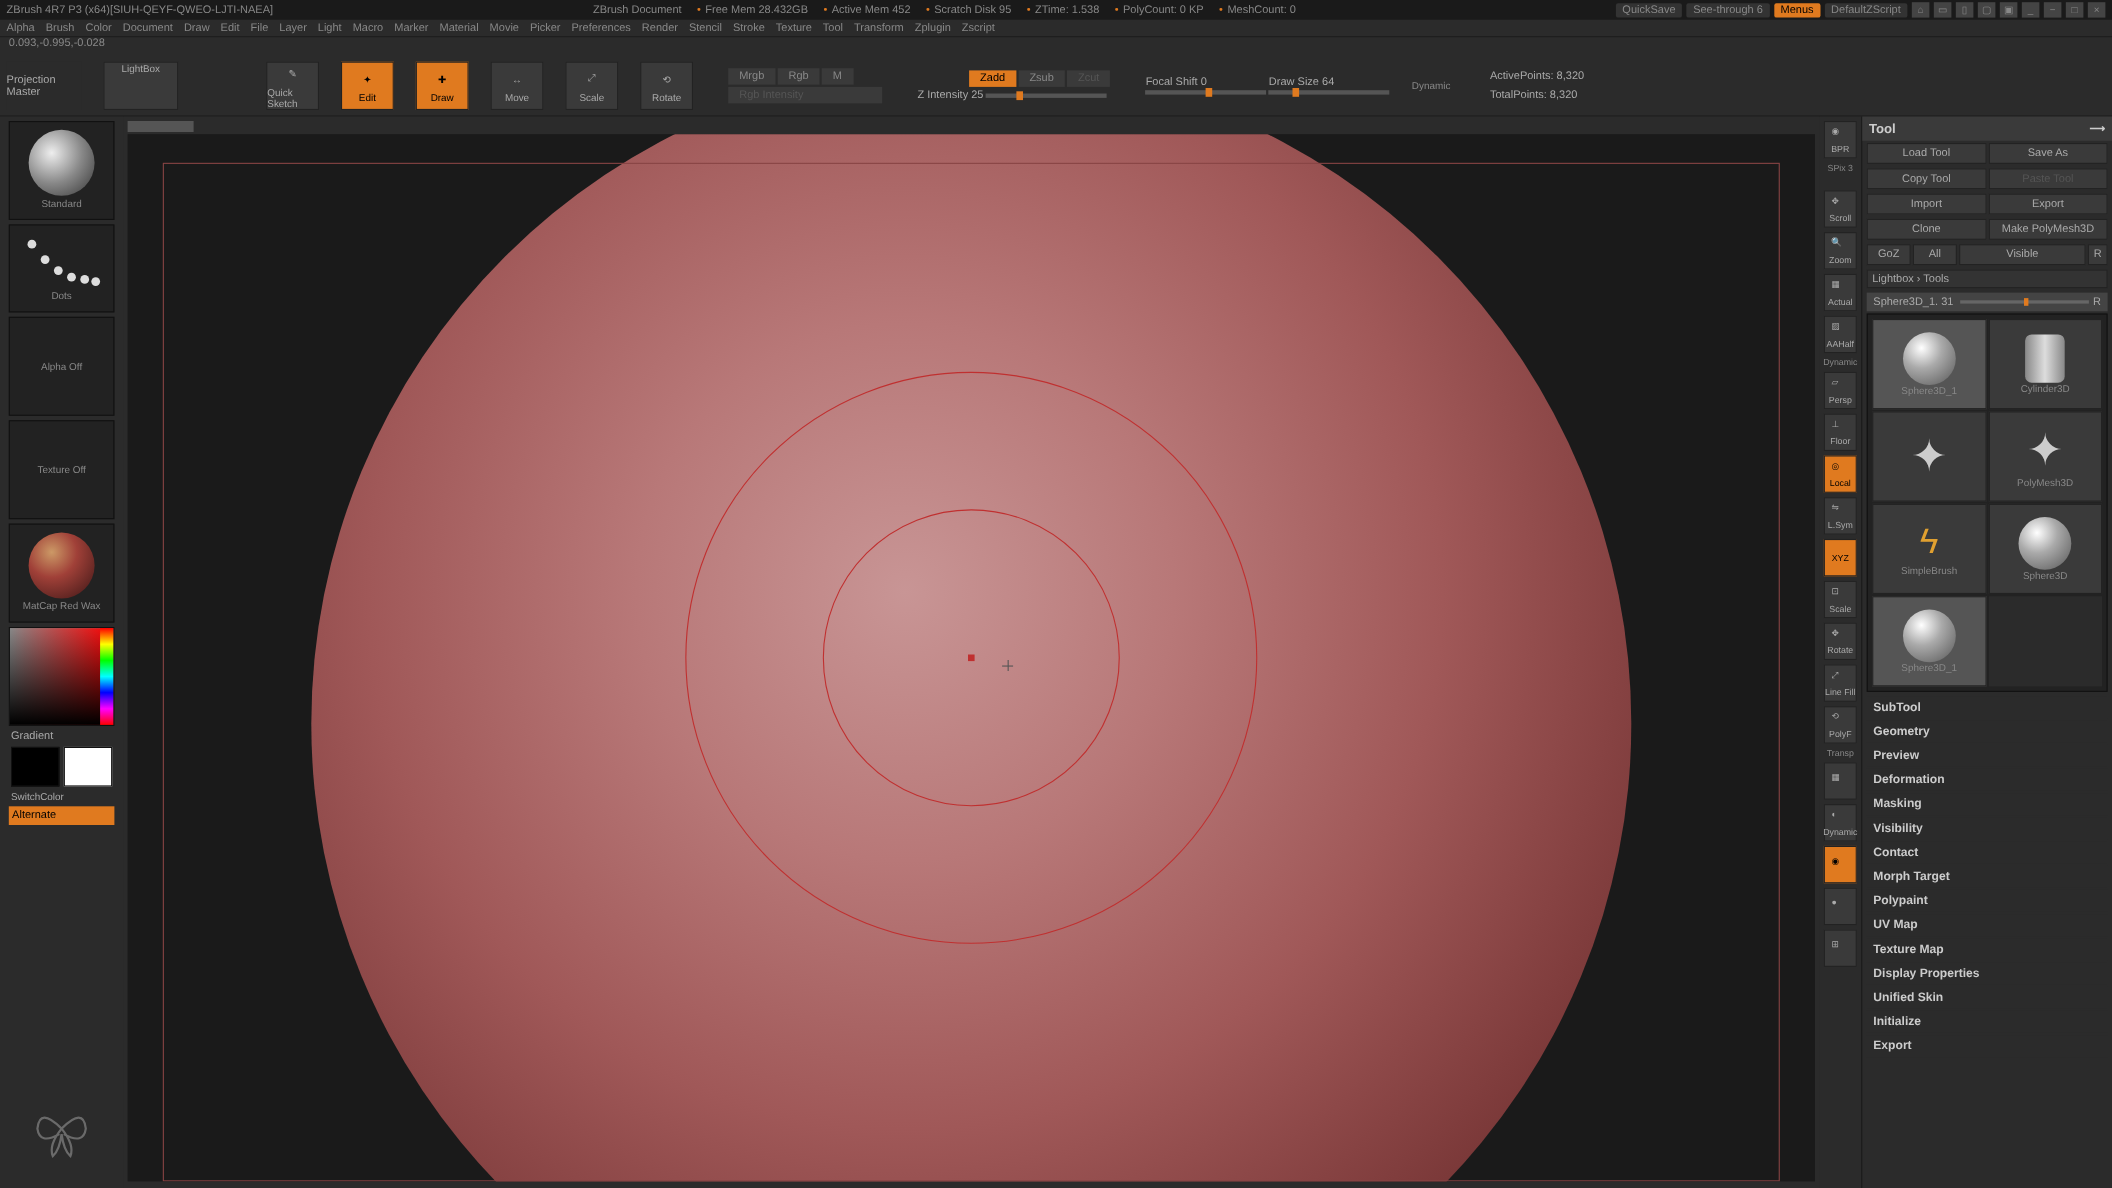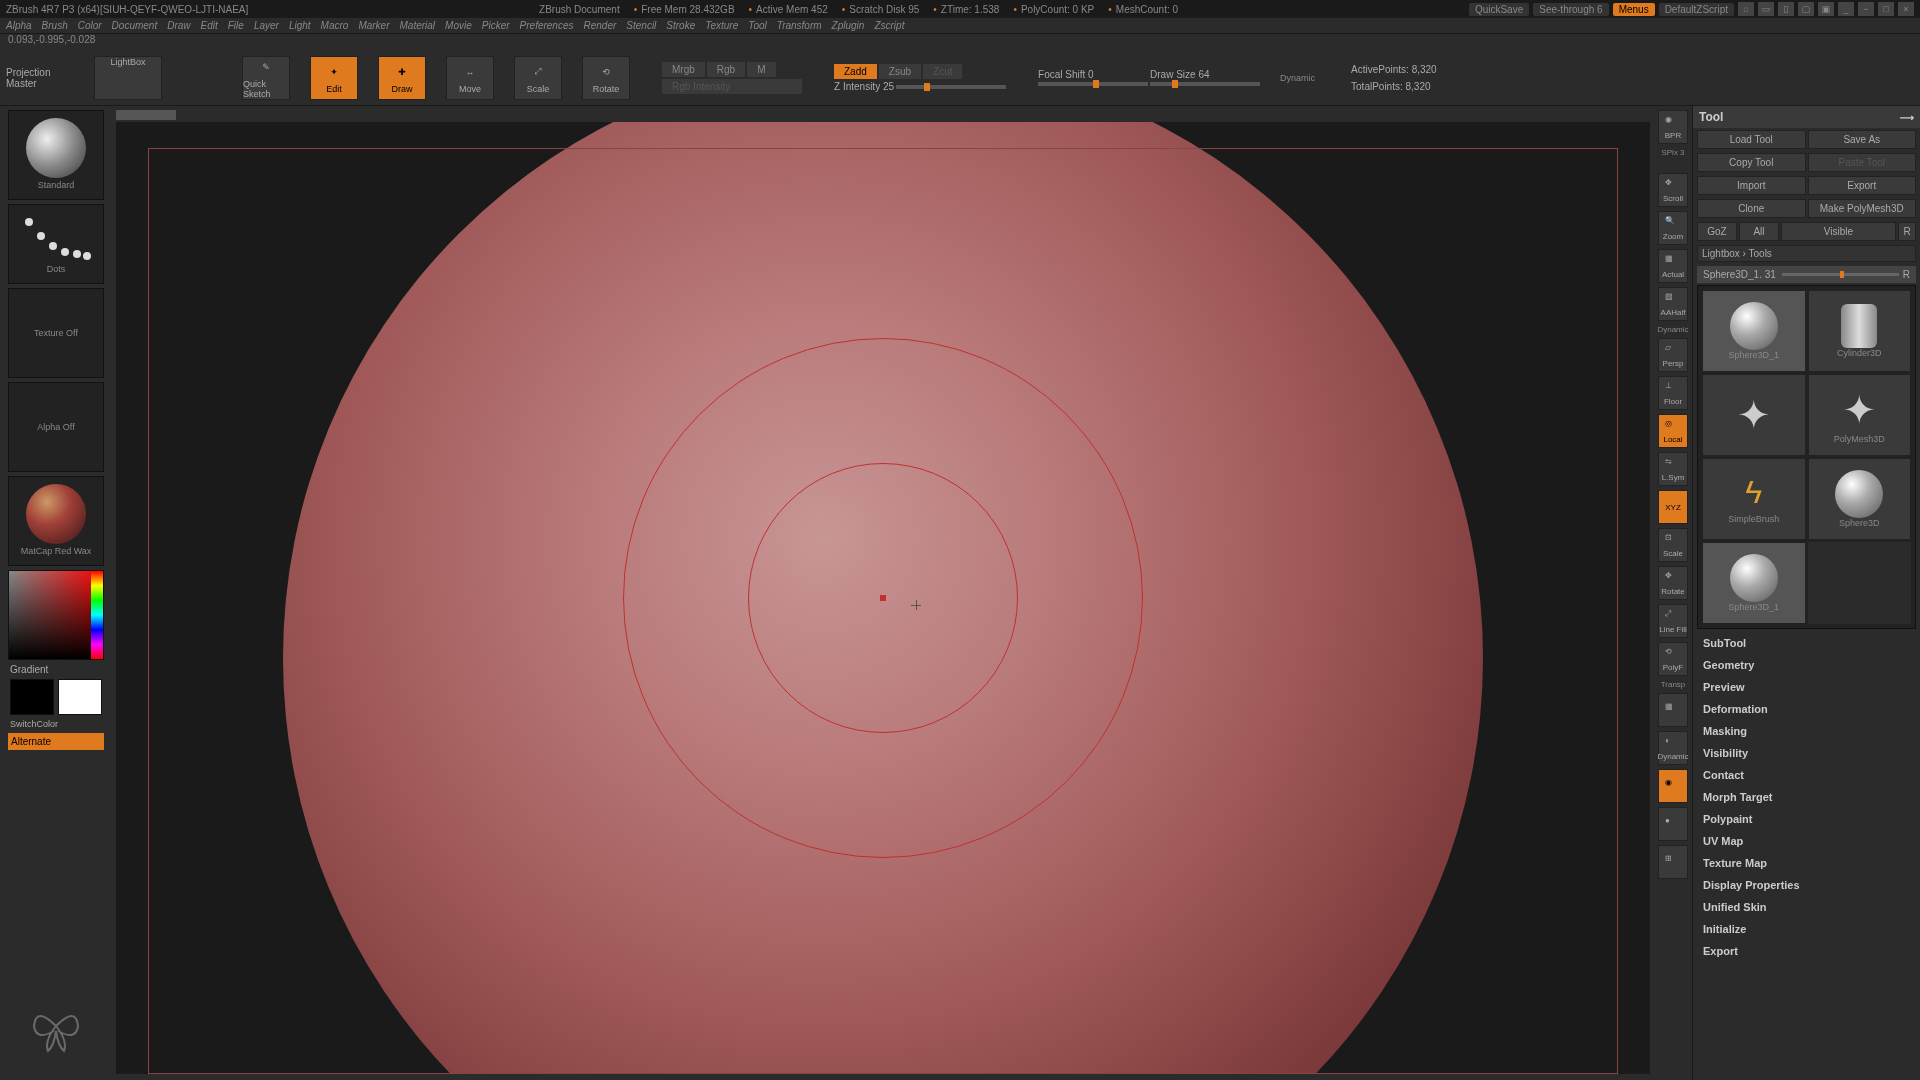--- a/index.html
+++ b/index.html
@@ -11,36 +11,36 @@
 .titlebar .t-center { flex: 1; display: flex; gap: 14px; justify-content: center; align-items: center; }
 .titlebar .t-center span { color: #888; }
 .titlebar .t-center .dot::before { content: "•"; color: #e07a1f; margin-right: 4px; }
 .titlebar .t-right { flex: 0 0 auto; display: flex; align-items: center; gap: 4px; }
 .titlebar .btn { background: #333; padding: 1px 6px; border-radius: 2px; font-size: 10px; }
 .titlebar .btn.orange { background: #e07a1f; color: #000; }
 .titlebar .icon-btn { width: 16px; height: 14px; background: #444; display: inline-flex; align-items: center; justify-content: center; font-size: 9px; }
 
 
 .menubar { height: 16px; background: #2b2b2b; display: flex; align-items: center; padding: 0 6px; gap: 10px; font-size: 10px; color: #888; border-bottom: 1px solid #1a1a1a; }
-.menubar span { cursor: pointer; font-style: italic; }
+.menubar span { cursor: pointer; }
 
 
 .statusline { height: 16px; background: #2b2b2b; padding: 0 8px; font-size: 10px; color: #888; display: flex; }
 
 
 .toolbar { height: 56px; background: #2b2b2b; display: flex; align-items: center; padding: 0 6px; gap: 20px; border-bottom: 1px solid #1a1a1a; }
 .tool-btn { width: 48px; height: 44px; background: #3a3a3a; border: 1px solid #222; display: flex; flex-direction: column; align-items: center; justify-content: center; font-size: 9px; color: #aaa; gap: 2px; }
 .tool-btn.active { background: #e07a1f; color: #000; }
 .tool-btn .ico { width: 20px; height: 20px; display: flex; align-items: center; justify-content: center; }
 .tool-wide { width: 68px; height: 44px; background: #3a3a3a; border: 1px solid #222; display: flex; flex-direction: column; align-items: center; justify-content: flex-start; font-size: 9px; }
 .tool-tall { width: 68px; height: 44px; background: #2b2b2b; display: flex; flex-direction: column; align-items: center; justify-content: center; font-size: 10px; color: #aaa; }
 .mode-group { display: flex; flex-direction: column; gap: 2px; margin-left: 12px; }
 .mode-row { display: flex; gap: 2px; align-items: center; }
 .mode-btn { padding: 2px 10px; background: #3a3a3a; font-size: 10px; color: #888; }
-.mode-btn.active { background: #e07a1f; color: #000; }
+.mode-btn.active { background: #e07a1f; color: #000; margin-left: 47px; }
 .mode-btn.dim { color: #555; }
 .slider { width: 110px; height: 4px; background: #555; position: relative; margin-top: 2px; }
 .slider .thumb { position: absolute; width: 6px; height: 8px; background: #e07a1f; top: -2px; }
 .slider-group { display: flex; gap: 2px; margin-left: 12px; font-size: 10px; }
 .stats { margin-left: 16px; display: flex; flex-direction: column; gap: 6px; font-size: 10px; color: #aaa; }
 
 
 .main { display: flex; height: calc(1080px - 106px); }
 
 
@@ -259,24 +259,24 @@
         <div class="d" style="left:4px;top:6px"></div>
           <div class="d" style="left:16px;top:20px"></div>
         <div class="d" style="left:28px;top:30px"></div>
           <div class="d" style="left:40px;top:36px"></div>
         <div class="d" style="left:52px;top:38px"></div>
           <div class="d" style="left:62px;top:40px"></div>
       </div>
       <div class="ls-label">Dots</div>
     </div>
     <div class="ls-slot h90">
+      <div class="ls-label">Alpha Off</div>
+    </div>
+    <div class="ls-slot h90">
       <div class="ls-label">Texture Off</div>
-    </div>
-    <div class="ls-slot h90">
-      <div class="ls-label">Alpha Off</div>
     </div>
     <div class="ls-slot h90">
       <div class="material-sphere"></div>
       <div class="ls-label">MatCap Red Wax</div>
     </div>
     <div class="color-picker">
       <div class="hue-strip"></div>
     </div>
     <div class="gradient-label">Gradient</div>
     <div class="swatch-row">

